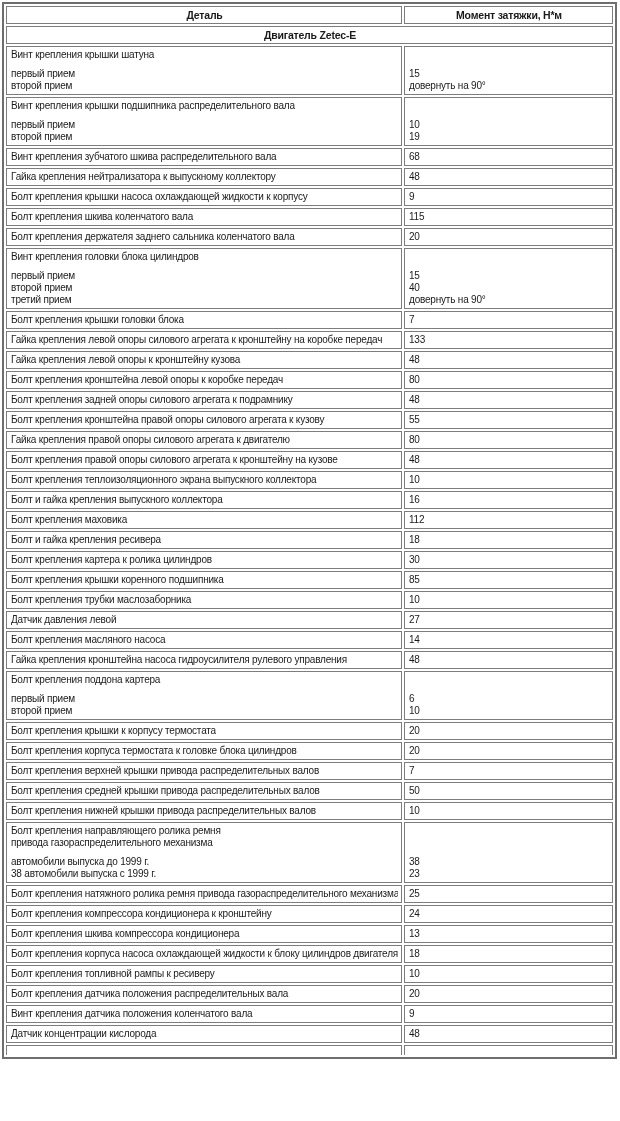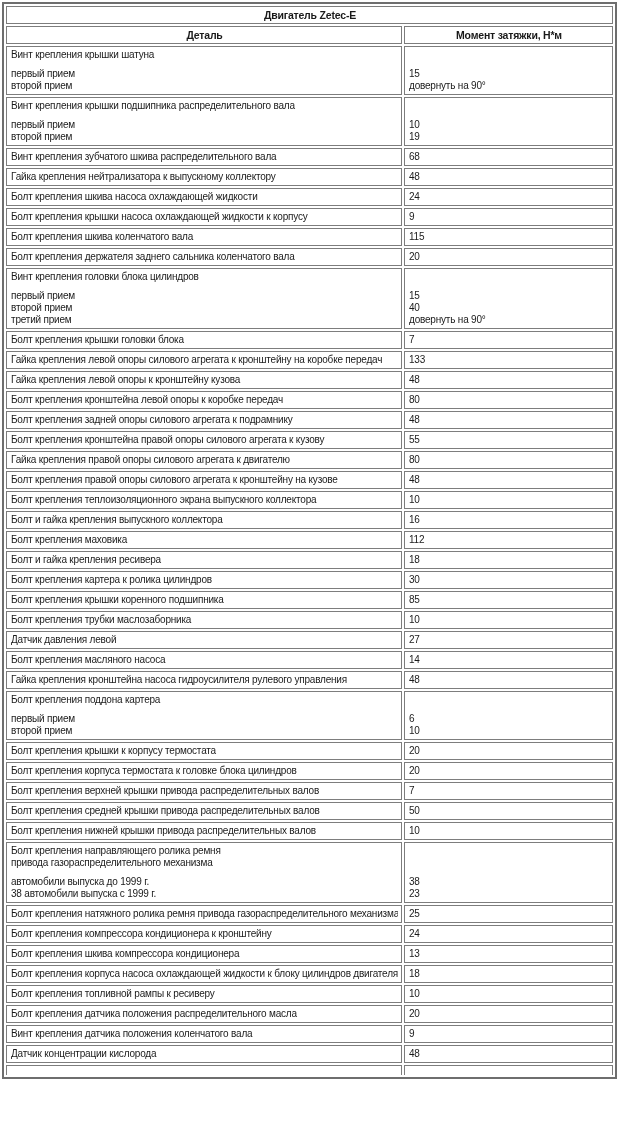--- a/index.html
+++ b/index.html
@@ -62,26 +62,26 @@
 <body>
 
 <div class="page">
   <table class="torque-table">
     <colgroup>
       <col style="width:396px">
       <col>
     </colgroup>
     <thead>
       <tr>
-        <td class="section-head" colspan="2">Двигатель Zetec-E</td>
-      </tr>
-      <tr>
         <td class="col-head">Деталь</td>
         <td class="col-head">Момент затяжки, Н*м</td>
       </tr>
+      <tr>
+        <td class="section-head" colspan="2">Двигатель Zetec-E</td>
+      </tr>
     </thead>
     <tbody id="table-body">
         <tr>
           <td>
             <div class="ln">Винт крепления крышки шатуна</div>
             <div class="gap"></div>
             <div class="ln">первый прием</div>
             <div class="ln">второй прием</div>
           </td>
           <td>
@@ -112,28 +112,20 @@
           <td>
             <div class="ln">68</div>
           </td>
         </tr>
         <tr>
           <td>
             <div class="ln">Гайка крепления нейтрализатора к выпускному коллектору</div>
           </td>
           <td>
             <div class="ln">48</div>
-          </td>
-        </tr>
-        <tr>
-          <td>
-            <div class="ln">Болт крепления шкива насоса охлаждающей жидкости</div>
-          </td>
-          <td>
-            <div class="ln">24</div>
           </td>
         </tr>
         <tr>
           <td>
             <div class="ln">Болт крепления крышки насоса охлаждающей жидкости к корпусу</div>
           </td>
           <td>
             <div class="ln">9</div>
           </td>
         </tr>
@@ -418,21 +410,21 @@
         <tr>
           <td>
             <div class="ln">Болт крепления топливной рампы к ресиверу</div>
           </td>
           <td>
             <div class="ln">10</div>
           </td>
         </tr>
         <tr>
           <td>
-            <div class="ln">Болт крепления датчика положения распределительного масла</div>
+            <div class="ln">Болт крепления датчика положения распределительных вала</div>
           </td>
           <td>
             <div class="ln">20</div>
           </td>
         </tr>
         <tr>
           <td>
             <div class="ln">Винт крепления датчика положения коленчатого вала</div>
           </td>
           <td>

